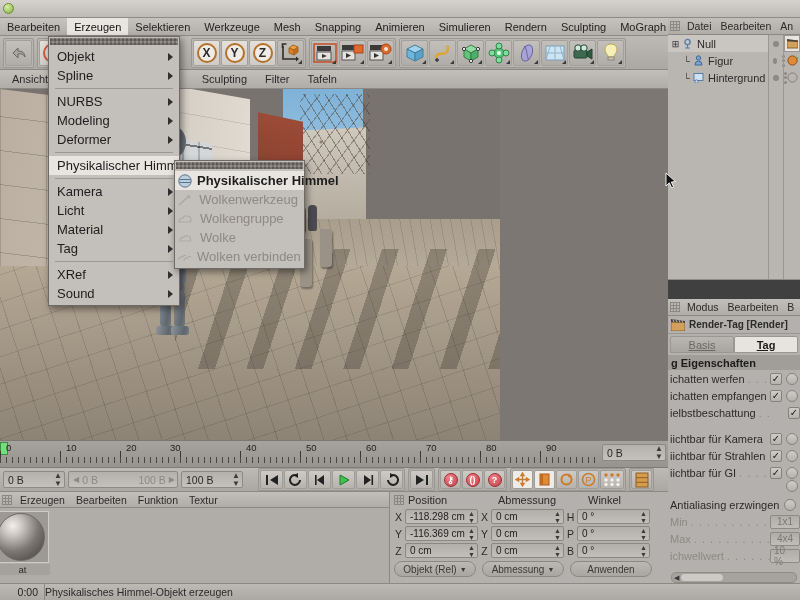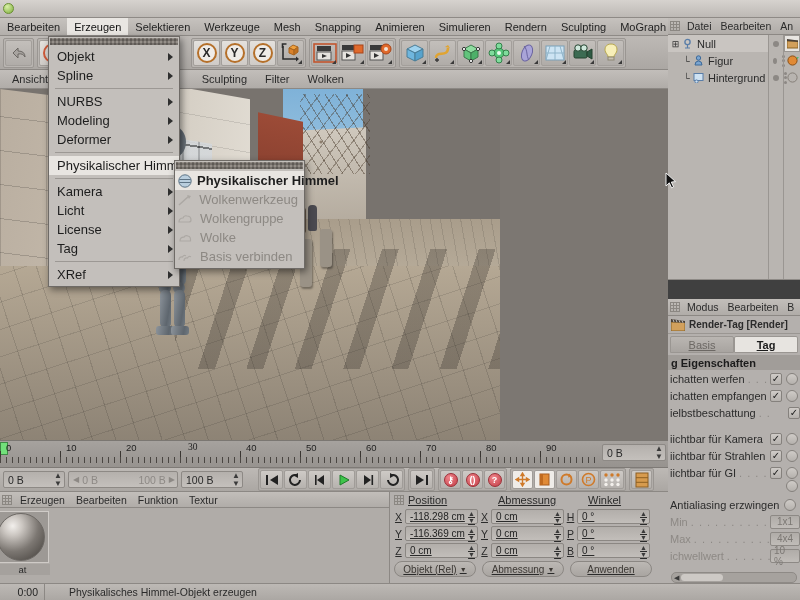--- a/index.html
+++ b/index.html
@@ -293,21 +293,21 @@
     width:48px;height:48px;border-radius:50%;
     background:
       radial-gradient(circle at 32% 26%, #f2efec 0%, #cdc8c3 20%, #7c7772 55%, #3f3b37 100%);
     border:1px solid #6d6965;
   }
   .mat-tile .mt-name { font-size:9.5px; text-align:center; background:#a5a19d;
                        color:#2b2b2b; margin-top:1px; }
   .mat-tile-box { border:1px solid #cfcbc7; padding:1px; background:#9d9995; width:54px; }
 
   .coord { position:absolute; left:391px; top:492px; width:277px; bottom:17px;
-           background:#b4b0ad;text-decoration:underline; }
+           background:#b4b0ad; }
   .coord-head { height:16px; display:flex; align-items:center; gap:2px; padding-left:3px; }
   .coord-head .ch { font-size:11px; }
   .coord-grid { padding:1px 3px 0 3px; }
   .crow { display:flex; align-items:center; gap:2px; margin-bottom:2px; }
   .crow .ax { width:9px; font-size:10.5px; text-align:center; }
   .cfld {
     width:73px; height:15px; border:1px solid #8b8783; border-radius:2px;
     background:linear-gradient(#b2aeaa,#c2bebA); font-size:10px;
     display:flex; align-items:center; padding:0 2px 0 4px; color:#232323;
   }
@@ -317,21 +317,21 @@
     background:linear-gradient(#bcb8b4,#a9a5a1); font-size:10px;
     display:flex; align-items:center; justify-content:center; color:#3c3834; gap:3px;
   }
 
   .statusbar {
     position:absolute; left:0; bottom:0; width:800px; height:17px;
     background:linear-gradient(#bdb9b5,#aba7a3); border-top:1px solid #8c8884;
     display:flex; align-items:center; font-size:10.5px; color:#2a2a2a;
   }
   .statusbar .sb-time { width:44px; text-align:right; padding-right:6px; color:#1f1f1f;}
-  .statusbar .sb-msg { border-left:1px solid #8c8884; padding-left:24px; height:100%;
+  .statusbar .sb-msg { border-left:1px solid #8c8884; padding-left:0; height:100%;
                        display:flex; align-items:center; }
 
   .cursor { position:absolute; z-index:90; width:12px; height:18px; pointer-events:none; }
 </style>
 </head>
 <body>
 
 <div id="app">
 
   <div class="titlebar">
@@ -497,21 +497,21 @@
       </div>
     </div>
   </div>
 
   <div class="vp-menubar" id="vpmenu">
     <div class="vm">Ansicht</div>
       <div class="vm" style="visibility: hidden;">Kameras</div>
       <div class="vm" style="visibility: hidden;">Darstellung</div>
       <div class="vm">Sculpting</div>
       <div class="vm">Filter</div>
-      <div class="vm">Wolken</div>
+      <div class="vm">Tafeln</div>
       <div class="vp-nav">
       <span>✥</span>
       <span>⇕</span>
       <span>↺</span>
       <span>▣</span>
     </div>
   </div>
 
   <div class="viewport">
     <div class="vp-photo">
@@ -592,30 +592,34 @@
       <div class="sep"></div>
       <div class="row">
         <span class="lbl">Kamera</span>
         <span class="arw"></span>
       </div>
       <div class="row">
         <span class="lbl">Licht</span>
         <span class="arw"></span>
       </div>
       <div class="row">
-        <span class="lbl">License</span>
+        <span class="lbl">Material</span>
         <span class="arw"></span>
       </div>
       <div class="row">
         <span class="lbl">Tag</span>
         <span class="arw"></span>
       </div>
       <div class="sep"></div>
       <div class="row">
         <span class="lbl">XRef</span>
+        <span class="arw"></span>
+      </div>
+      <div class="row">
+        <span class="lbl">Sound</span>
         <span class="arw"></span>
       </div>
     </div>
 
   <div class="menu" id="himmelmenu" style="left:174px; top:160px; width:131px;">
     <div class="grip"></div>
   <div class="row hl" style="padding-left: 3px;">
         <span class="ico">
           <svg width="14" height="14" viewBox="0 0 14 14">
             <ellipse cx="7" cy="7" rx="6.2" ry="6.2" fill="#b9cede" stroke="#5d7385"></ellipse>
@@ -649,21 +653,21 @@
         </span>
         <span class="lbl">Wolke</span>
       </div>
       <div class="row dis" style="padding-left: 3px;">
         <span class="ico" style="opacity: 0.55;">
           <svg width="14" height="12" viewBox="0 0 14 12">
             <path d="M1 9 Q1 5.5 4.5 6 Q5.5 3.5 8 4.8" fill="none" stroke="#9a9691" stroke-width="1.2"></path>
             <path d="M6 10 Q6 6.5 9.5 7 Q10.5 4.5 13 5.8" fill="none" stroke="#9a9691" stroke-width="1.2"></path>
           </svg>
         </span>
-        <span class="lbl">Basis verbinden</span>
+        <span class="lbl">Wolken verbinden</span>
       </div>
     </div>
 
   <svg class="cursor" style="left:665px;top:172px;" viewBox="0 0 12 18" width="12" height="18">
     <path d="M1 1 L1 14 L4.3 10.8 L6.6 15.8 L8.6 14.9 L6.3 10.1 L10.5 9.6 Z" fill="#111" stroke="#fff" stroke-width="0.9"></path>
   </svg>
 
   <div class="rpanel">
     <div class="panel-menubar" id="objmenu">
       <div class="dots"></div>
@@ -834,21 +838,21 @@
   </div>
 
   <div class="timeline">
     <div class="tl-ruler" id="tlruler">
       <div class="tl-green"></div>
       <div class="tl-ticks maj"></div>
       <div class="tl-ticks" style="height:6px"></div>
     <div class="tl-mark" style="left: 6px;">0</div>
         <div class="tl-mark" style="left: 66px;">10</div>
         <div class="tl-mark" style="left: 126px;">20</div>
-        <div class="tl-mark" style="left: 188px; font-family: Liberation Serif, serif;">30</div>
+        <div class="tl-mark" style="left: 170px;">30</div>
         <div class="tl-mark" style="left: 246px;">40</div>
         <div class="tl-mark" style="left: 306px;">50</div>
         <div class="tl-mark" style="left: 366px;">60</div>
         <div class="tl-mark" style="left: 426px;">70</div>
         <div class="tl-mark" style="left: 486px;">80</div>
         <div class="tl-mark" style="left: 546px;">90</div>
         <div class="tl-mark" style="left: 606px;">100</div>
       </div>
     <div class="tl-right">
       <div class="spin">

